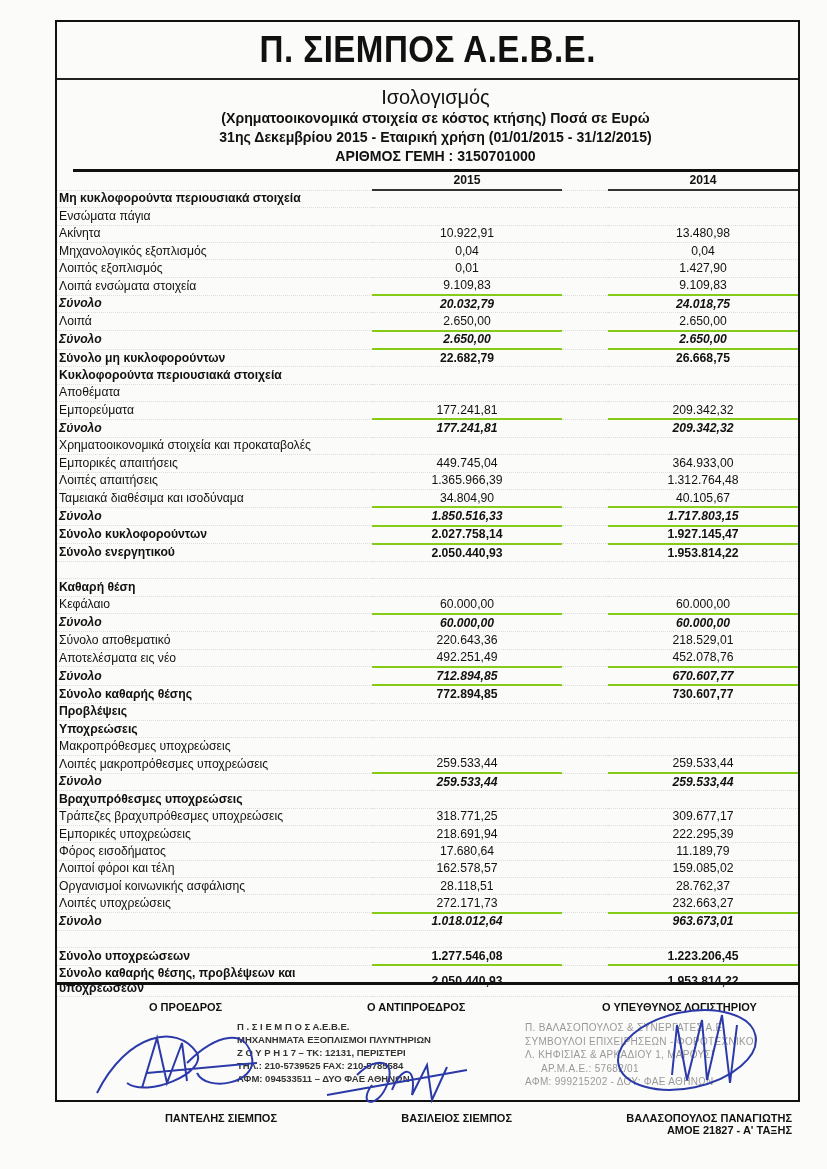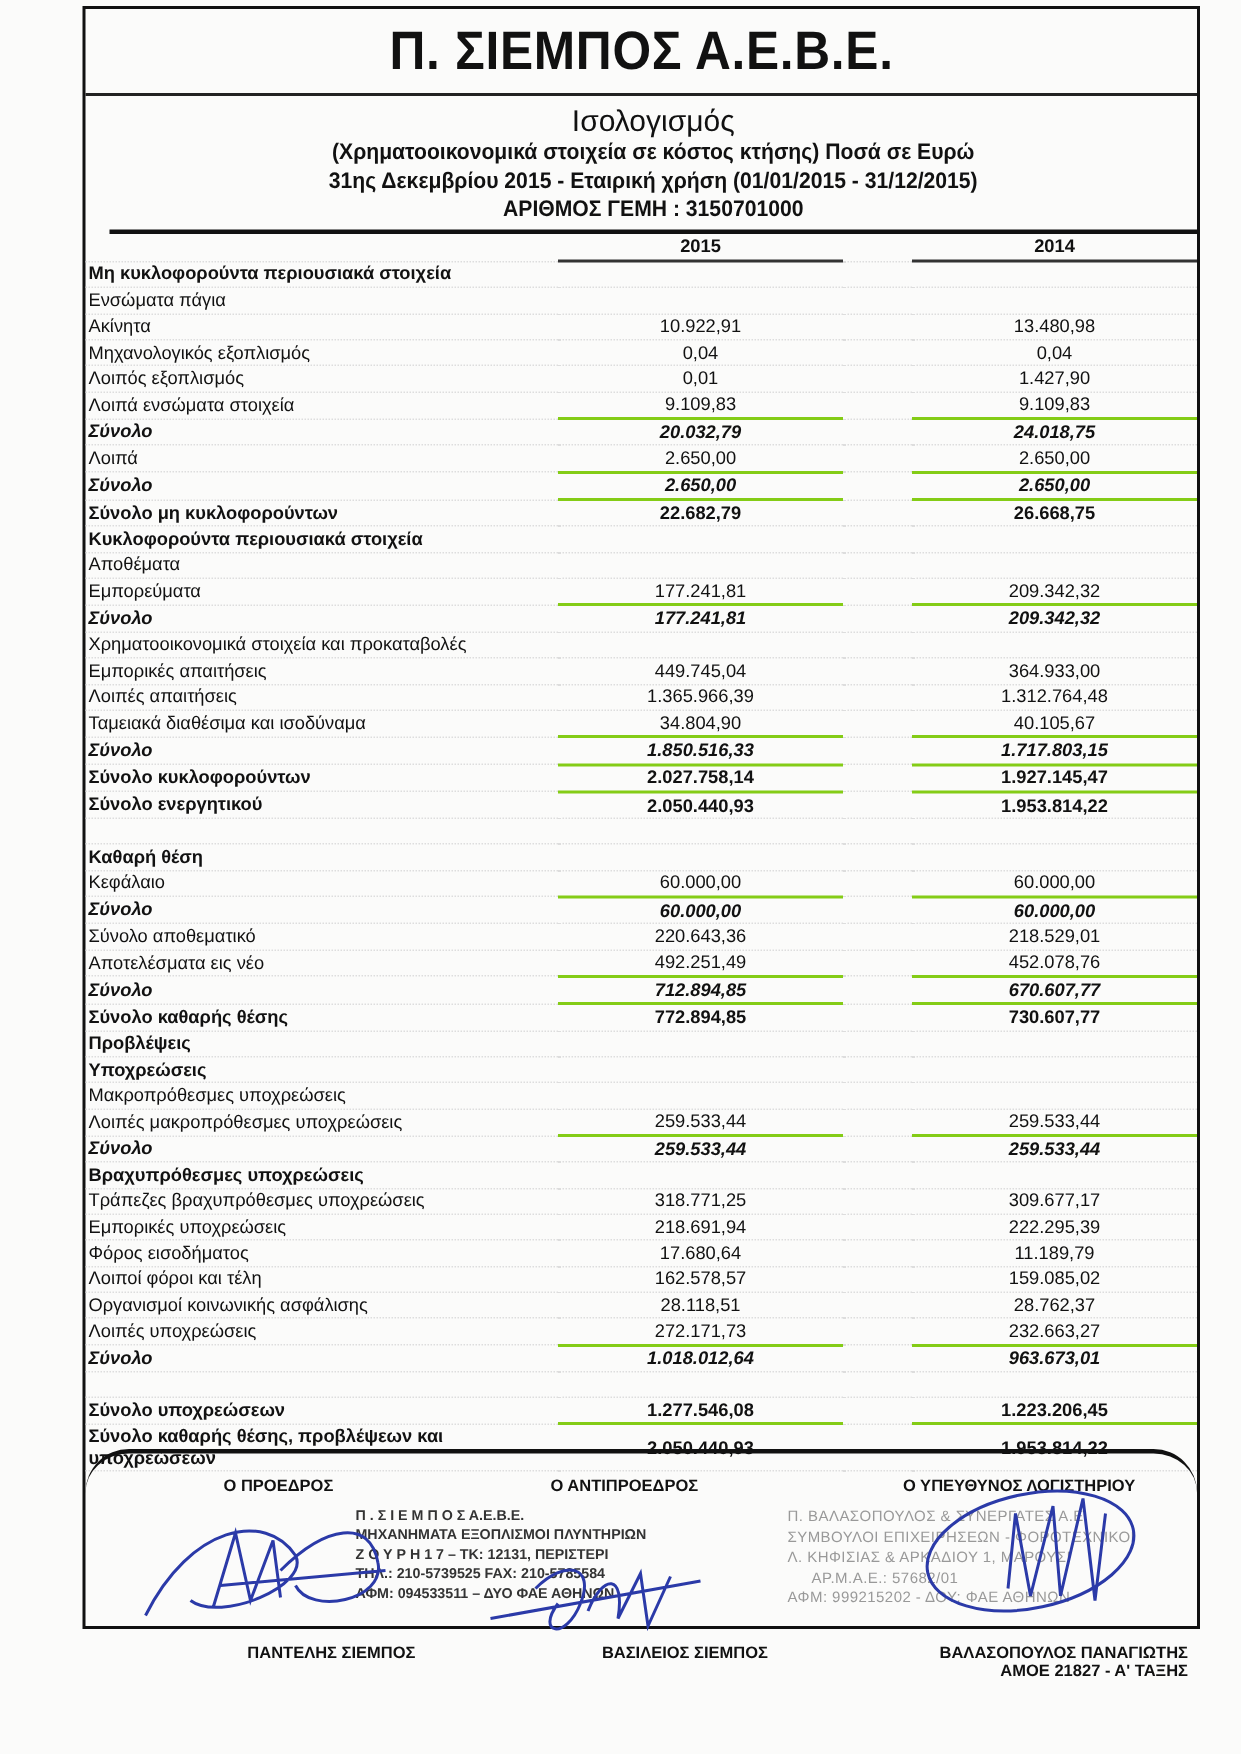--- a/index.html
+++ b/index.html
@@ -6,21 +6,21 @@
     body {
       width: 827px; height: 1169px;
       background: #fbfbfa;
       position: relative;
       font-family: "Liberation Sans", sans-serif;
       color: #111;
       overflow: hidden;
     }
     .frame {
       position: absolute;
-      left: 55px; top: 4px;
+      left: 55px; top: 20px;
       width: 745px; height: 1082px;
       border: 2px solid #111;
       box-sizing: border-box;
     }
     .title-box {
       height: 56px;
       border-bottom: 2px solid #222;
       display: flex; align-items: center; justify-content: center;
     }
     .company {
@@ -58,21 +58,20 @@
     tr.year-row td { font-weight: bold; height: 17px; }
     tr.year-row td.num { border-bottom: 2px solid #333; }
     tr.bold td { font-weight: bold; }
     tr.italic td { font-weight: bold; font-style: italic; }
     tr.line-above td.num { border-top: 2px solid #84cc16; }
     tr.gap td { height: 16px; }
     tr.tall td { height: 30px; line-height: 15px; white-space: normal; }
     .footer {
       position: absolute; left: 0; right: 0; top: 960px; bottom: 0;
       border-top: 3px solid #111;
-      border-radius: 29px;
     }
     .sig-title {
       position: absolute; top: 16px; font-size: 11px; font-weight: bold;
     }
     .sig-name {
       position: absolute; top: 127px; font-size: 11px; font-weight: bold;
       text-align: right;
     }
     .stamp {
       position: absolute; font-size: 9.5px; font-weight: bold;

